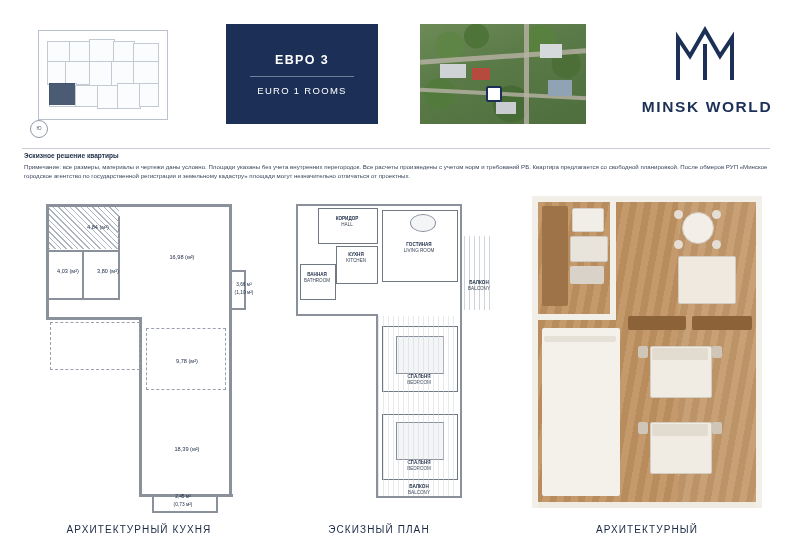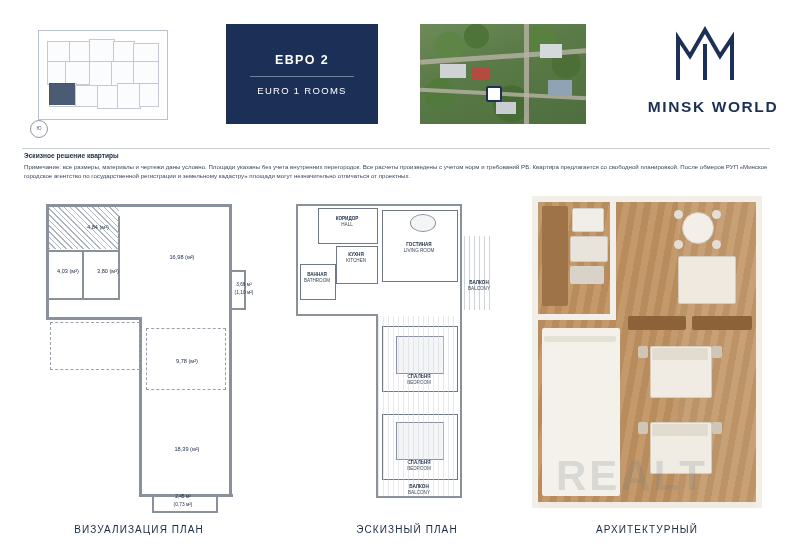--- a/index.html
+++ b/index.html
@@ -66,21 +66,21 @@
     background:#ffffff;border:2px solid #1c3057;border-radius:2px;
   }
   .hdr-logo{
     position:absolute;left:636px;top:26px;width:180px;height:100px;
     color:#1c3057;text-align:center;
   }
   .hdr-logo .mark{
     position:absolute;left:38px;top:0;width:62px;height:58px;
   }
   .hdr-logo .brand{
-    position:absolute;left:8px;top:72px;width:138px;
+    position:absolute;left:2px;top:72px;width:138px;
     font-size:15.5px;font-weight:700;letter-spacing:1.6px;
   }
 
   
   .note{
     position:absolute;left:24px;top:152px;width:744px;
   }
   .note .n-title{font-size:6.6px;font-weight:700;color:#1b2a44;margin-bottom:4px;}
   .note .n-body{font-size:6.1px;line-height:8.6px;color:#3a465a;}
   .hr-top{position:absolute;left:22px;top:148px;width:748px;height:1px;background:#c9ced6;}
@@ -89,21 +89,21 @@
   .panel{position:absolute;top:196px;width:230px;height:312px;background:#ffffff;}
   .p1{left:24px;}
   .p2{left:278px;}
   .p3{left:532px;}
 
   .cap{
     position:absolute;top:524px;width:230px;text-align:center;
     font-size:10px;letter-spacing:1.1px;color:#1b2a44;
   }
   .cap1{left:24px;}
-  .cap2{left:292px;}
+  .cap2{left:264px;}
   .cap3{left:532px;}
 
   
   .arch{position:absolute;inset:0;}
   .wall{position:absolute;background:#8b919b;}
   .hatch{
     position:absolute;
     background:repeating-linear-gradient(45deg,#aeb4bd 0 1px,transparent 1px 4px);
   }
   .area{position:absolute;font-size:5.6px;color:#1b2a44;text-align:center;}
@@ -159,21 +159,21 @@
         <div class="cell" style="left:72px;top:46px;width:22px;height:24px;"></div>
         <div class="cell" style="left:94px;top:46px;width:18px;height:22px;"></div>
         <div class="hl" style="left:4px;top:46px;width:26px;height:22px;"></div>
       </div>
     </div>
     <div class="compass">
       <span>Ю</span>
     </div>
 
     <div class="hdr-title">
-      <div class="t1">ЕВРО 2</div>
+      <div class="t1">ЕВРО 3</div>
       <div class="rule"></div>
       <div class="t2">EURO 1 ROOMS</div>
     </div>
 
     <div class="hdr-photo">
       <div class="base"></div>
       <div class="road" style="left:0;top:30px;width:166px;height:5px;transform:rotate(-4deg);"></div>
       <div class="road" style="left:0;top:68px;width:166px;height:4px;transform:rotate(3deg);"></div>
       <div class="road" style="left:104px;top:0;width:5px;height:100px;"></div>
       <div class="roof" style="left:20px;top:40px;width:26px;height:14px;background:#cfd3d6;"></div>
@@ -236,21 +236,21 @@
       <div class="area" style="left:62px;top:72px;width:44px;">3,80 (м²)</div>
       <div class="area" style="left:118px;top:58px;width:80px;">16,98 (м²)</div>
       <div class="area" style="left:206px;top:86px;width:28px;font-size:4.8px;">3,66 м²</div>
       <div class="area" style="left:206px;top:94px;width:28px;font-size:4.8px;">(1,10 м²)</div>
       <div class="area" style="left:134px;top:162px;width:58px;">9,78 (м²)</div>
       <div class="area" style="left:128px;top:250px;width:70px;">18,39 (м²)</div>
       <div class="area" style="left:126px;top:298px;width:66px;font-size:4.8px;">2,45 м²</div>
       <div class="area" style="left:126px;top:306px;width:66px;font-size:4.8px;">(0,73 м²)</div>
     </div>
   </div>
-  <div class="cap cap1">ВИЗУАЛИЗАЦИЯ ПЛАН</div>
+  <div class="cap cap1">АРХИТЕКТУРНЫЙ КУХНЯ</div>
 
   <div class="panel p2">
     <div class="sk">
 
       <div class="wall" style="left:18px;top:8px;width:166px;height:2px;"></div>
       <div class="wall" style="left:18px;top:8px;width:2px;height:112px;"></div>
       <div class="wall" style="left:18px;top:118px;width:82px;height:2px;"></div>
       <div class="wall" style="left:98px;top:118px;width:2px;height:184px;"></div>
       <div class="wall" style="left:98px;top:300px;width:86px;height:2px;"></div>
       <div class="wall" style="left:182px;top:8px;width:2px;height:294px;"></div>
@@ -345,15 +345,14 @@
       <div class="vitem" style="left:120px;top:228px;width:56px;height:12px;background:#e2dbcf;"></div>
       <div class="vitem" style="left:106px;top:226px;width:10px;height:12px;background:#cfc6b8;"></div>
       <div class="vitem" style="left:180px;top:226px;width:10px;height:12px;background:#cfc6b8;"></div>
 
       <div class="vitem" style="left:10px;top:132px;width:78px;height:168px;background:#f4f1ea;"></div>
       <div class="vitem" style="left:12px;top:140px;width:72px;height:6px;background:#e6e1d7;"></div>
     </div>
   </div>
   <div class="cap cap3">АРХИТЕКТУРНЫЙ</div>
 
-  <div class="watermark">REALT</div>
 
 </div>
 
 </body></html>

